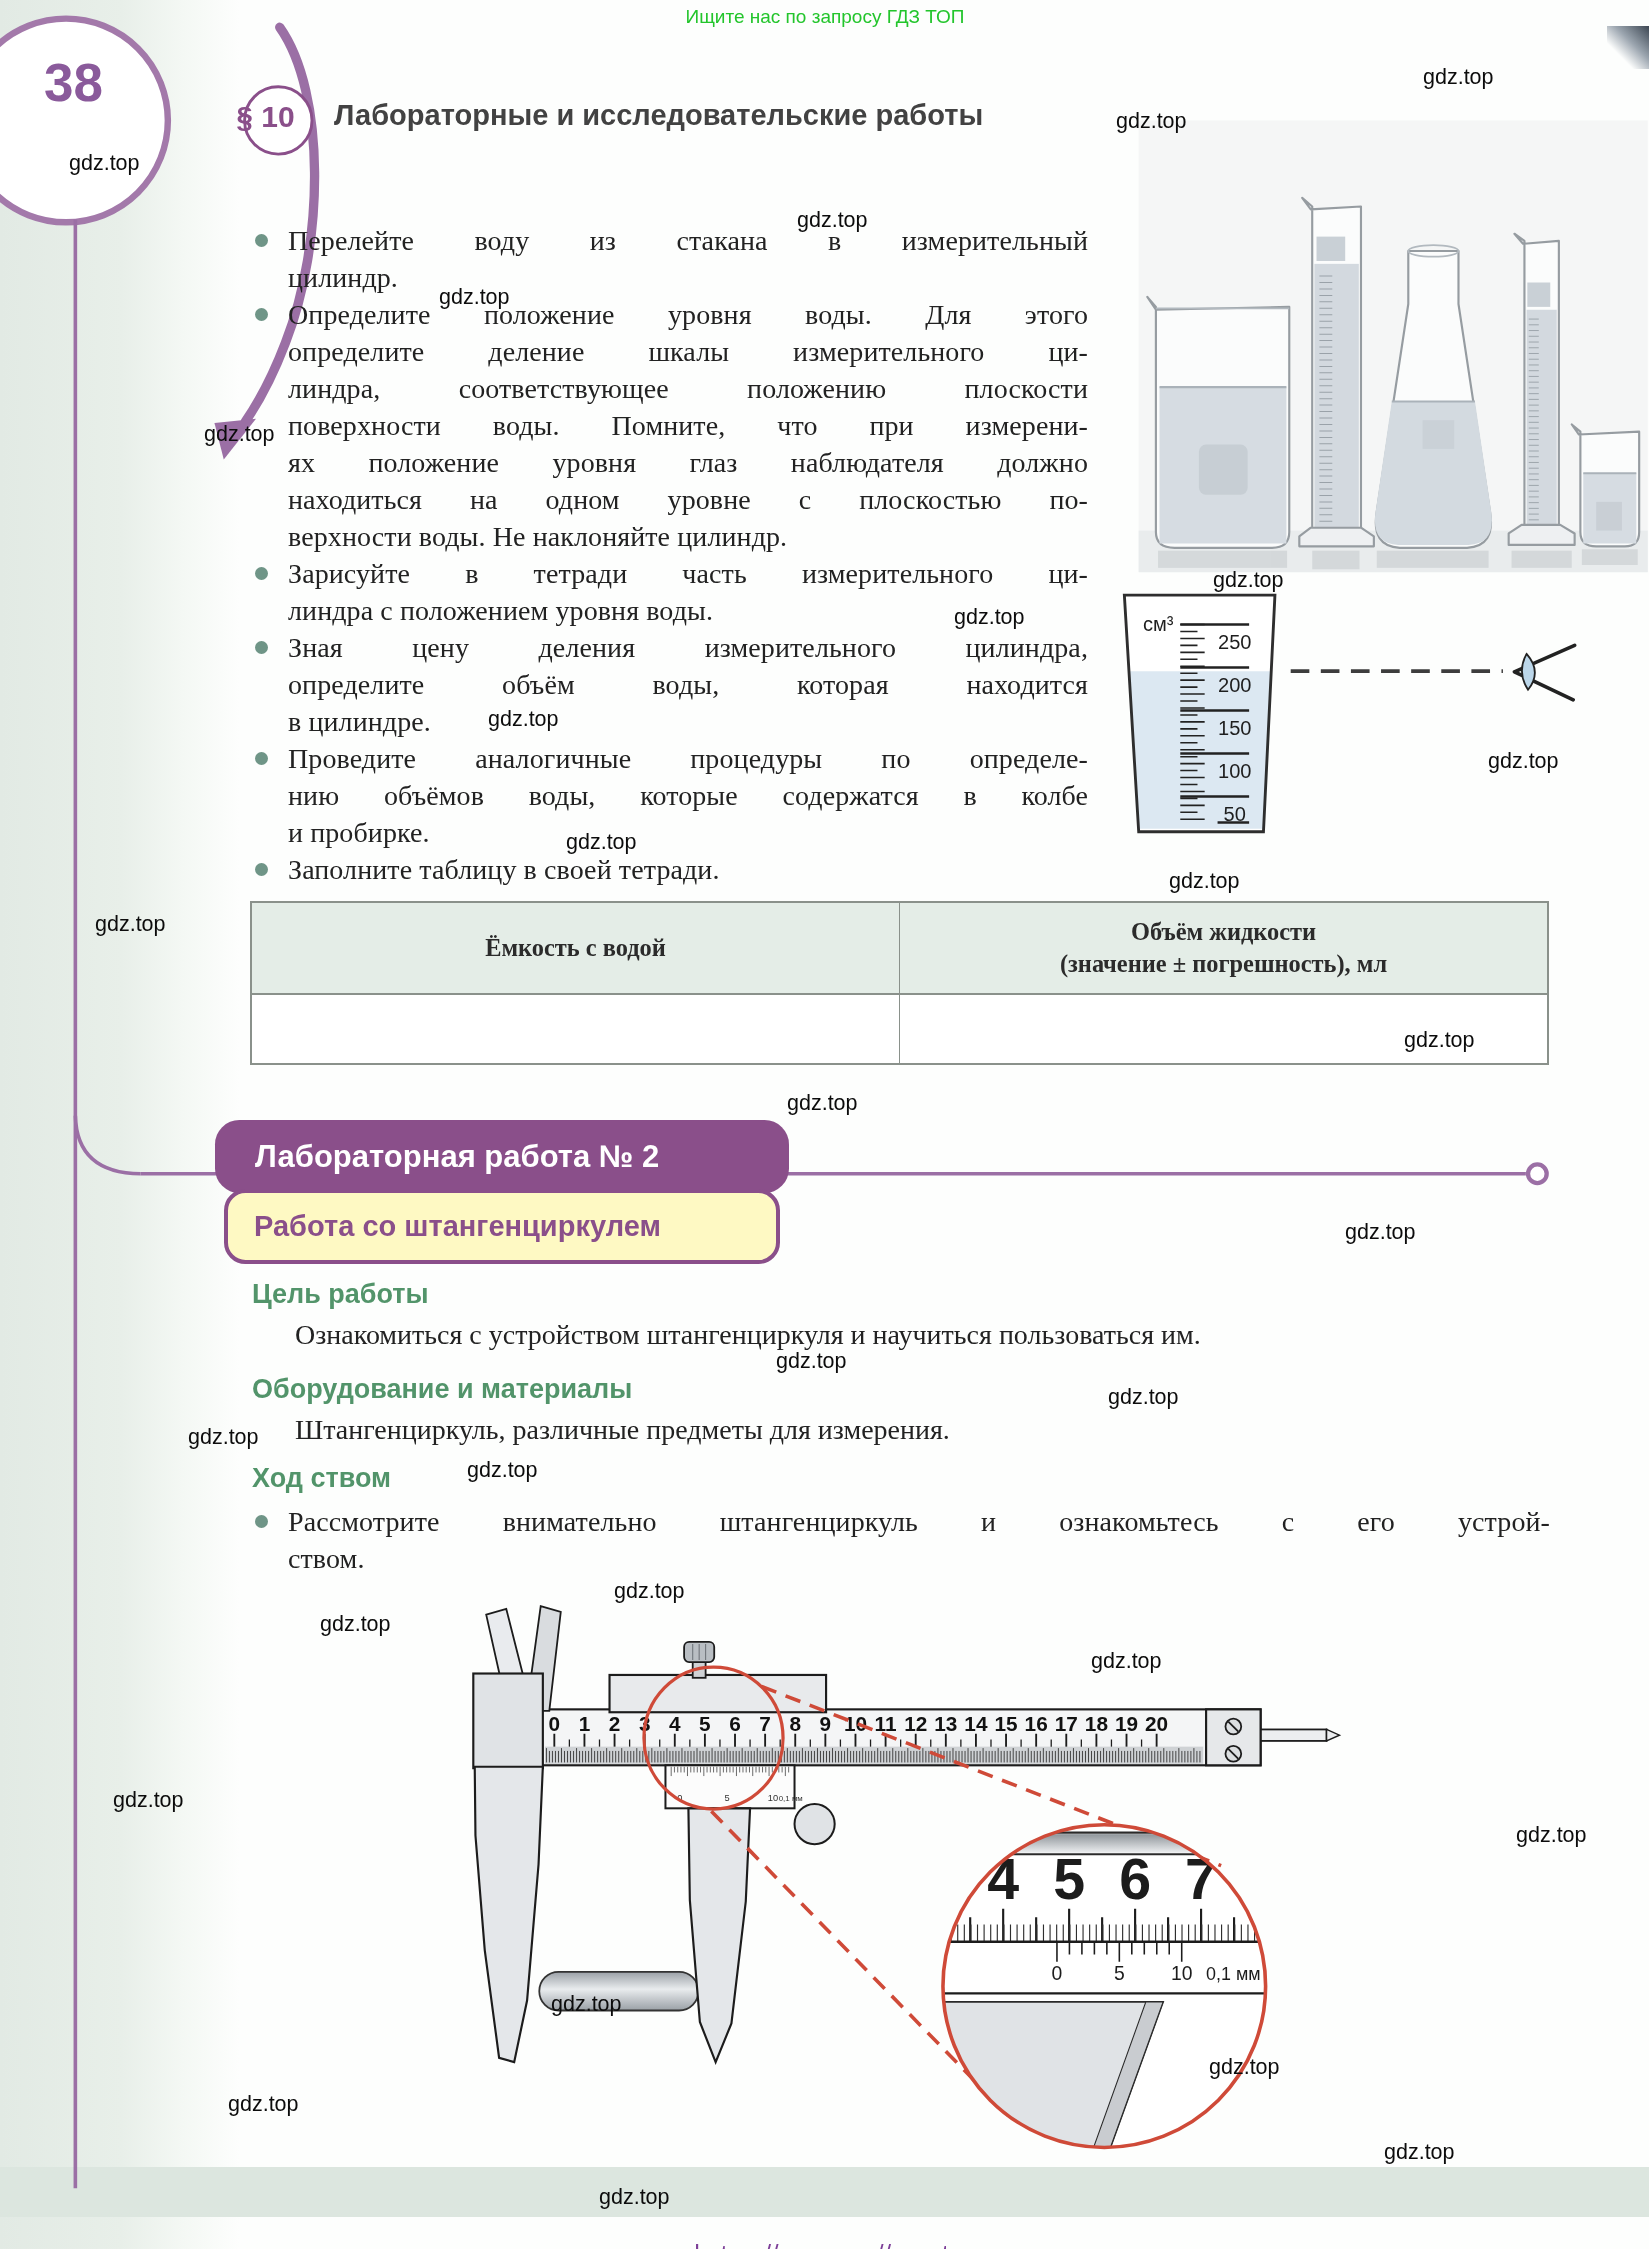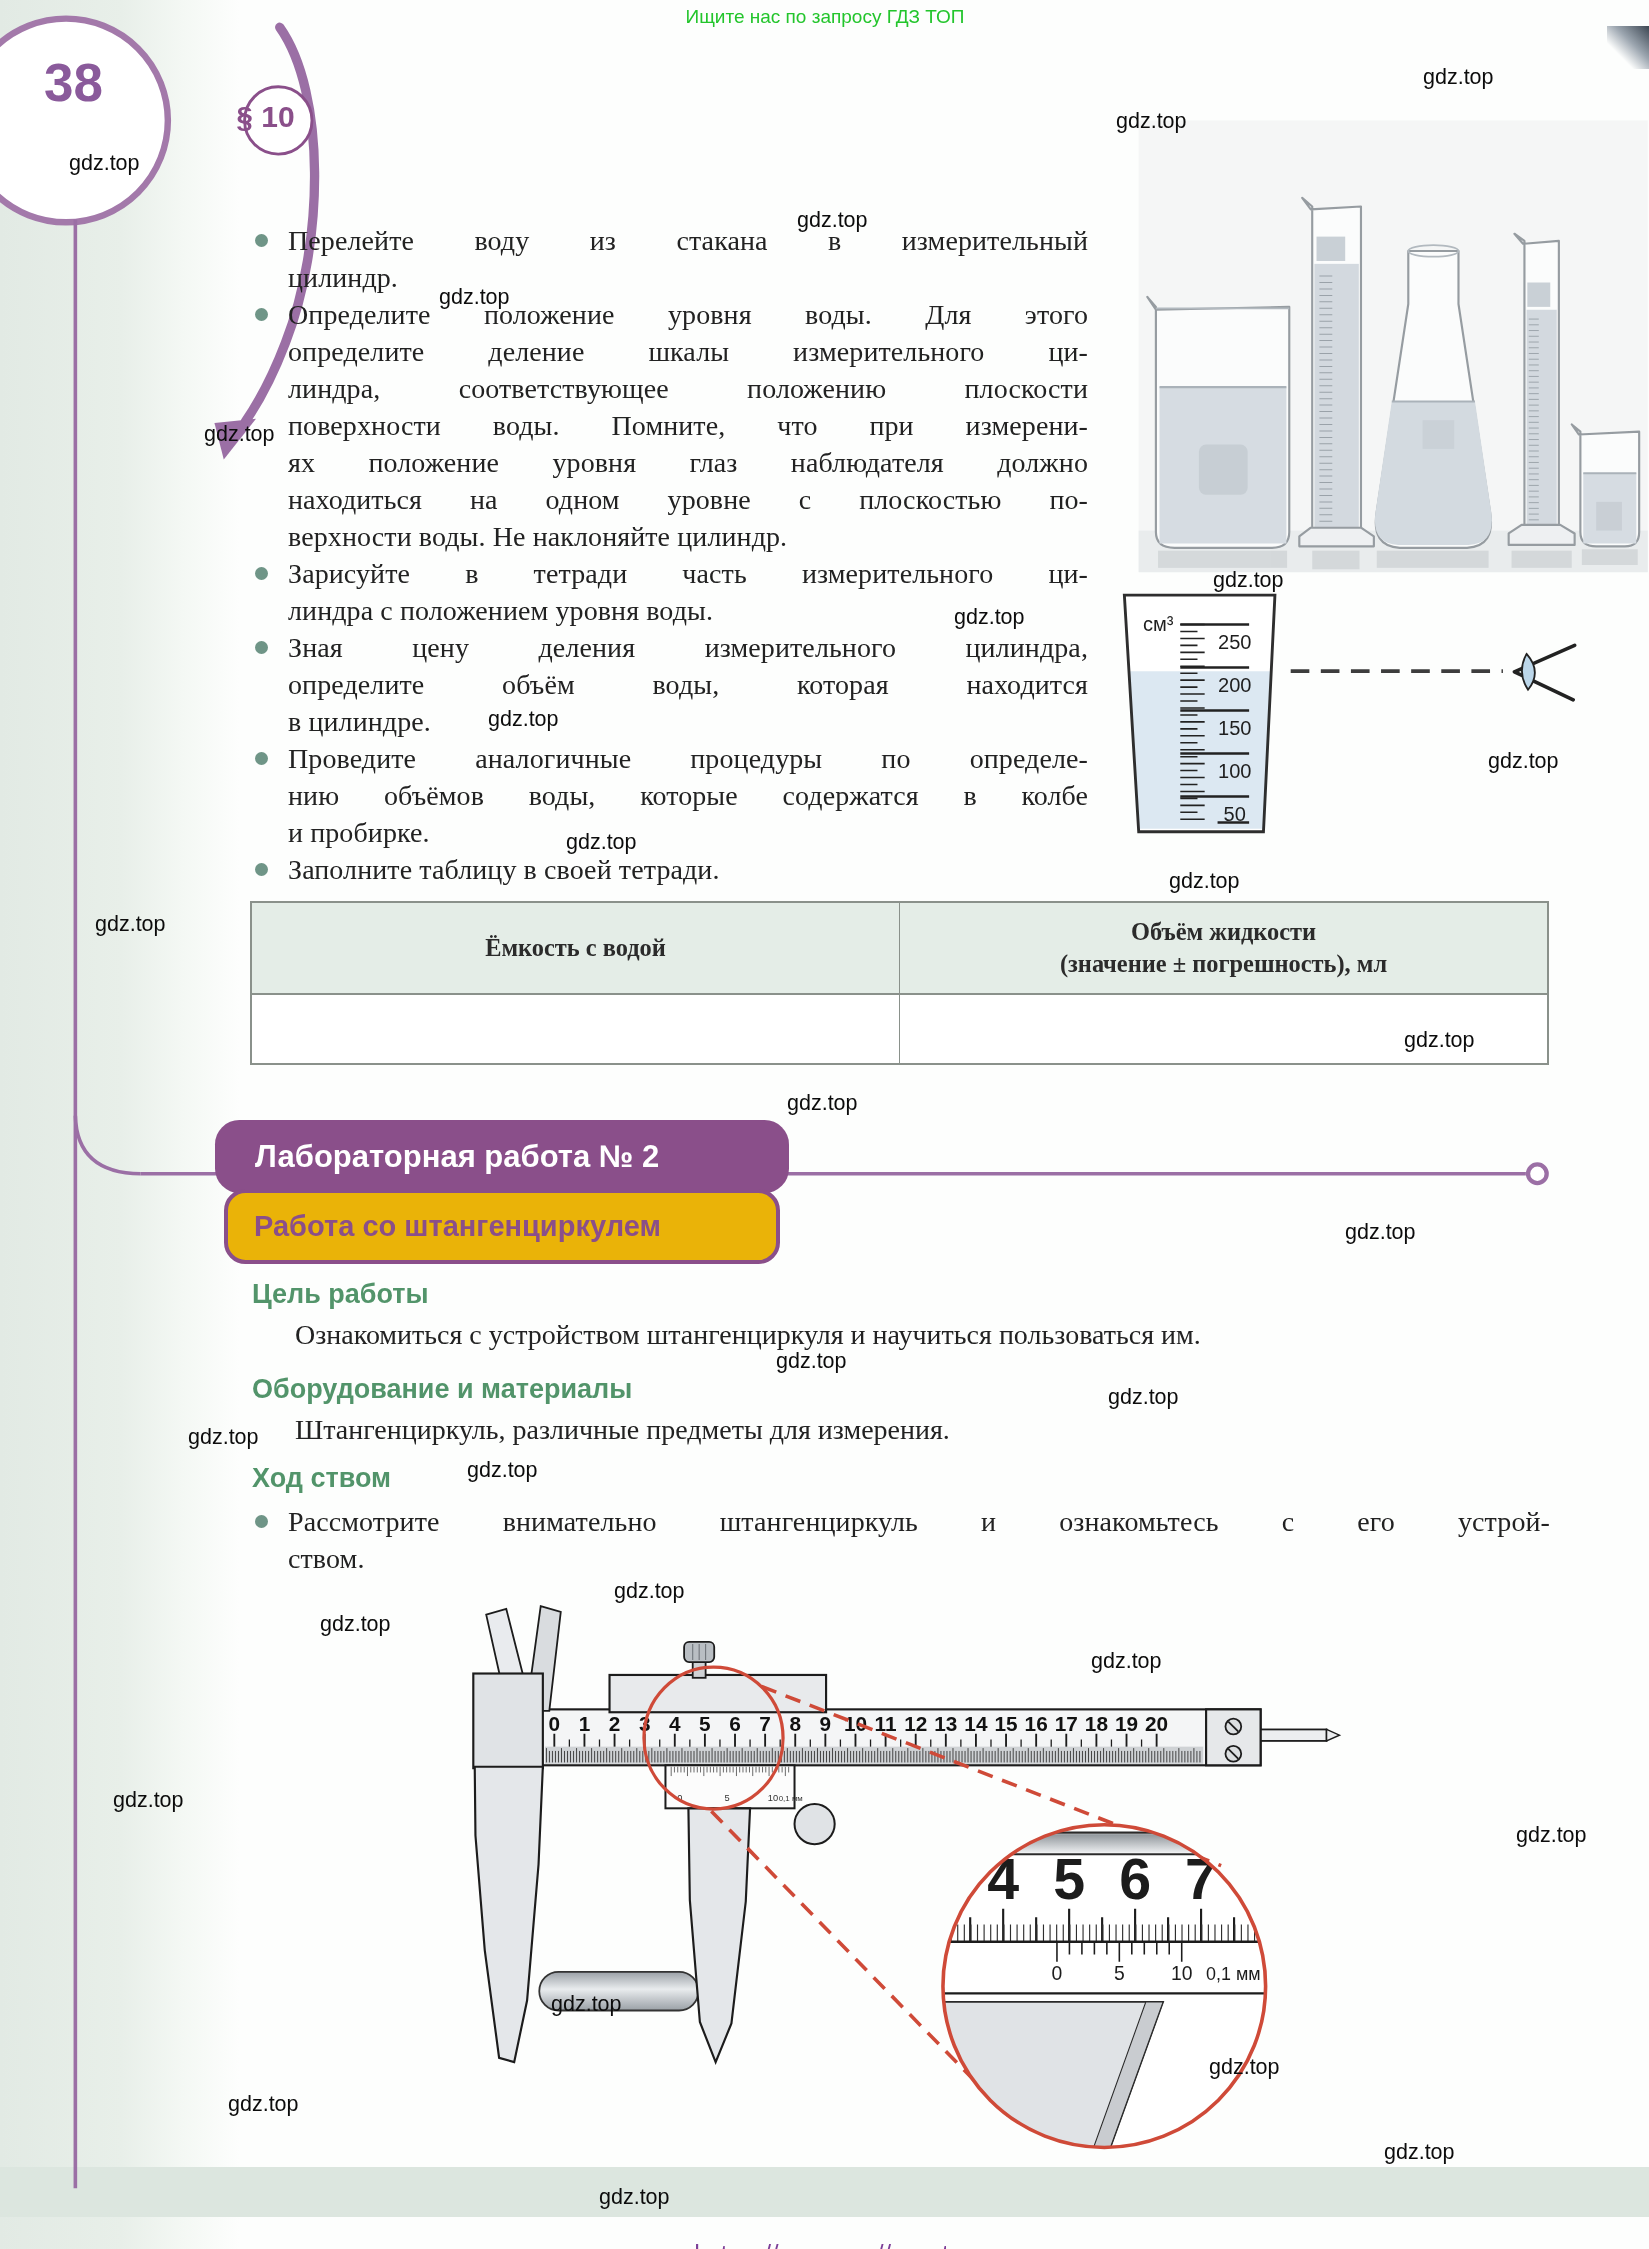--- a/index.html
+++ b/index.html
@@ -34,21 +34,21 @@
   #vol-table{left:250px;top:901px;width:1299px;border-collapse:collapse;z-index:2;position:absolute;
     border:2.9px double #8a918b;}
   #vol-table th{background:#e4ede7;border:1.4px solid #8a918b;border-bottom:2.9px double #8a918b;
     font-family:"Liberation Serif",serif;font-size:24.4px;font-weight:bold;color:#2b2b2b;
     padding:13px 7.2px;white-space:pre-line;line-height:32px;}
   #vol-table td{border:1.4px solid #8a918b;height:66px;background:#fff;}
   
   #lab-banner{left:215px;top:1120px;width:574px;height:73px;background:#8a4f8a;
     border-radius:24.4px;display:flex;align-items:center;padding-left:40px;box-sizing:border-box;
     font-family:"Liberation Sans",sans-serif;font-size:31px;font-weight:bold;color:#ffffff;}
-  #lab-subbanner{left:224px;top:1189px;width:556px;height:75px;background:#eab308;
+  #lab-subbanner{left:224px;top:1189px;width:556px;height:75px;background:#fef9c3;
     border:4.3px solid #8a4f8a;border-radius:21.5px;display:flex;align-items:center;
     padding-left:26px;box-sizing:border-box;
     font-family:"Liberation Sans",sans-serif;font-size:29px;font-weight:bold;color:#8a4f8a;}
   .green-h{font-family:"Liberation Sans",sans-serif;font-size:27px;font-weight:bold;color:#52946a;}
   #goal-h{left:252px;top:1279px;}
   #goal-text{left:295px;top:1316px;width:1256px;font-size:28px;line-height:37px;}
   #equip-h{left:252px;top:1374px;}
   #equip-text{left:295px;top:1411px;width:1256px;font-size:28px;line-height:37px;}
   #proc-h{left:252px;top:1463px;}
   #footer-line{left:0;top:2213px;width:1650px;text-align:center;z-index:2;
@@ -313,20 +313,21 @@
         <polygon points="1312,2792 1622,2792 1546,3002 1312,3002" fill="#e0e3e6" stroke="#2a2a2a" stroke-width="2.5"></polygon>
         <polygon points="1598,2792 1622,2792 1546,3002 1524,2998" fill="#c9ccd0" stroke="#2a2a2a" stroke-width="1.5"></polygon>
       </g>
       <circle cx="1540" cy="2770" r="225" fill="none" stroke="#cf4a38" stroke-width="5"></circle>
     </g>
   </svg>
 
   <div class="txt" id="note-top">Ищите нас по запросу ГДЗ ТОП</div>
   <div class="txt" id="page-number">38</div>
   <div class="txt" id="section-badge">§ 10</div>
+  <div class="txt" id="section-title">Лабораторные и исследовательские работы</div>
 
   <ul class="blist txt" id="bullets">
       <li>
         <span class="dot"></span>
         <div class="bline">Перелейте воду из стакана в измерительный</div>
         <div class="bline">цилиндр.</div>
       </li>
       <li>
         <span class="dot"></span>
         <div class="bline">Определите положение уровня воды. Для этого</div>

